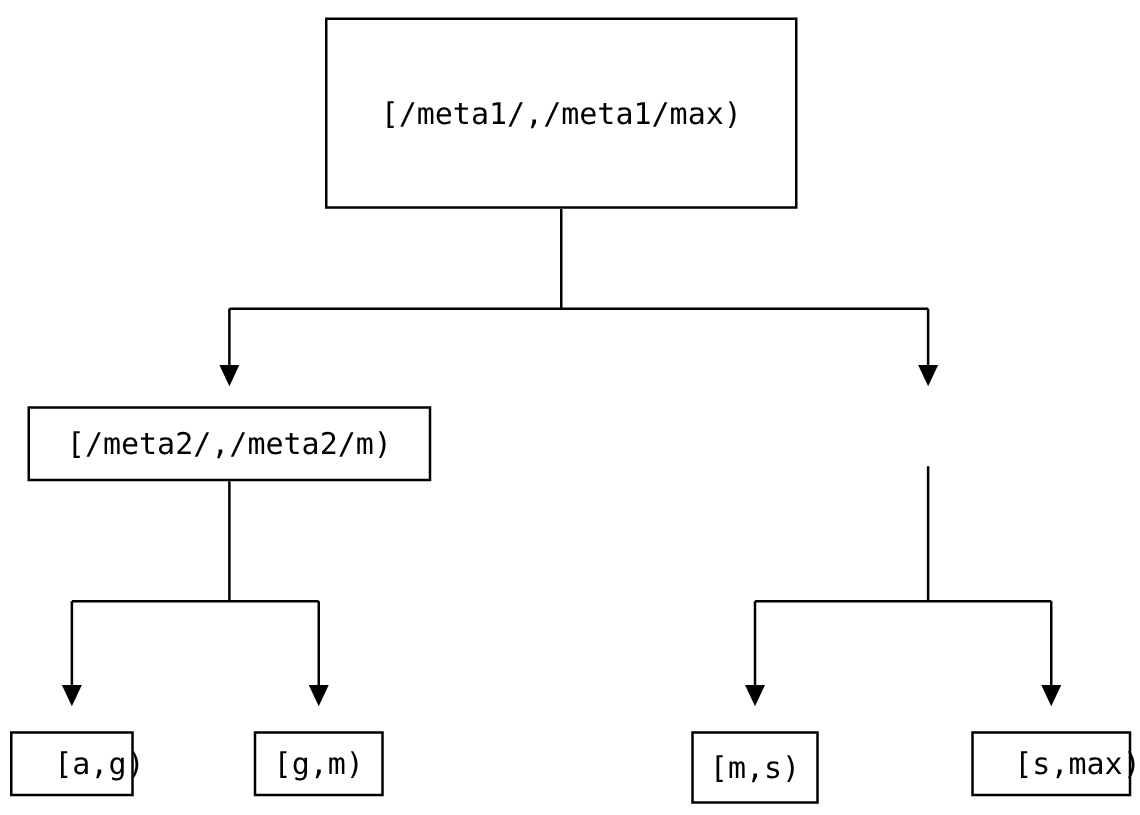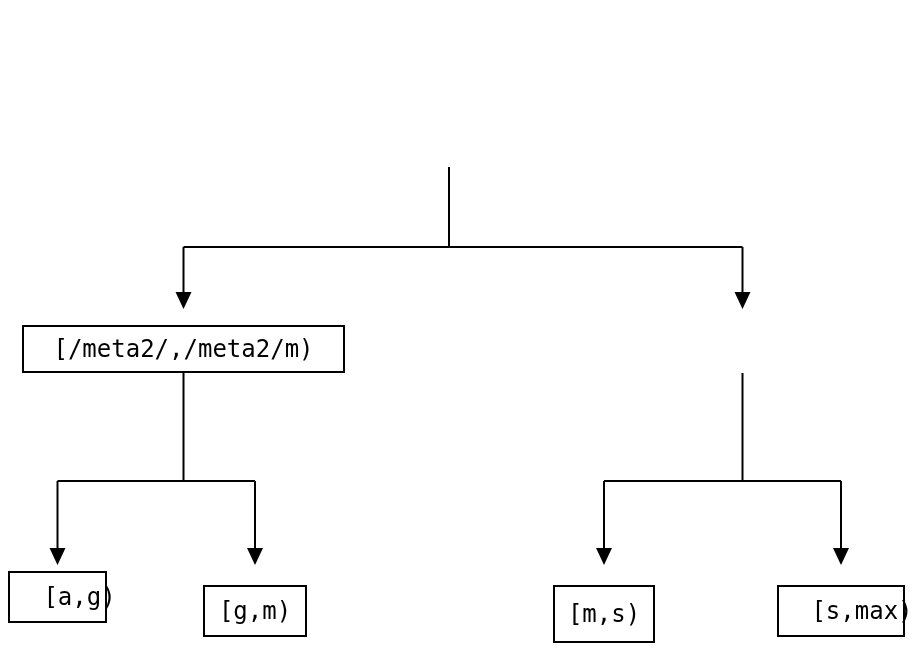--- a/index.html
+++ b/index.html
@@ -27,23 +27,23 @@
     background: #ffffff;
     display: flex;
     align-items: center;
     justify-content: center;
     font-size: 24px;
     color: #000000;
     white-space: nowrap;
     letter-spacing: 0;
   }
   #node-root  { left: 260px; top: 14px;  width: 378px; height: 153px; }
-  #node-left  { left: 22px;  top: 325px; width: 323px; height: 48px; }
+  #node-left  { left: 22px;  top: 325px; width: 323px; height: 60px; }
   #node-right { left: 582px; top: 325px; width: 321px; height: 48px; }
-  #leaf-ag    { left: 8px;   top: 571px; width: 99px;  height: 52px; padding-left: 44px; }
+  #leaf-ag    { left: 8px;   top: 585px; width: 99px;  height: 52px; padding-left: 44px; }
   #leaf-gm    { left: 203px; top: 585px; width: 104px; height: 52px; }
   #leaf-ms    { left: 553px; top: 585px; width: 102px; height: 58px; }
   #leaf-smax  { left: 777px; top: 585px; width: 128px; height: 52px; padding-left: 42px; }
   .edge {
     stroke: #000000;
     stroke-width: 2;
     fill: none;
   }
   .arrowhead {
     fill: #000000;
@@ -63,20 +63,21 @@
 
     <path class="edge" d="M183.5 373 L183.5 481 M57.5 481 L255 481 M57.5 481 L57.5 548 M255 481 L255 548"></path>
     <path class="arrowhead" d="M49.5 548 L65.5 548 L57.5 565 Z"></path>
     <path class="arrowhead" d="M247 548 L263 548 L255 565 Z"></path>
 
     <path class="edge" d="M742.5 373 L742.5 481 M604 481 L841 481 M604 481 L604 548 M841 481 L841 548"></path>
     <path class="arrowhead" d="M596 548 L612 548 L604 565 Z"></path>
     <path class="arrowhead" d="M833 548 L849 548 L841 565 Z"></path>
   </svg>
 
+  <div class="node" id="node-root">[/meta1/,/meta1/max)</div>
 
   <div class="node" id="node-left">[/meta2/,/meta2/m)</div>
 
 
   <div class="node" id="leaf-ag">[a,g)</div>
 
   <div class="node" id="leaf-gm">[g,m)</div>
 
   <div class="node" id="leaf-ms">[m,s)</div>
 

